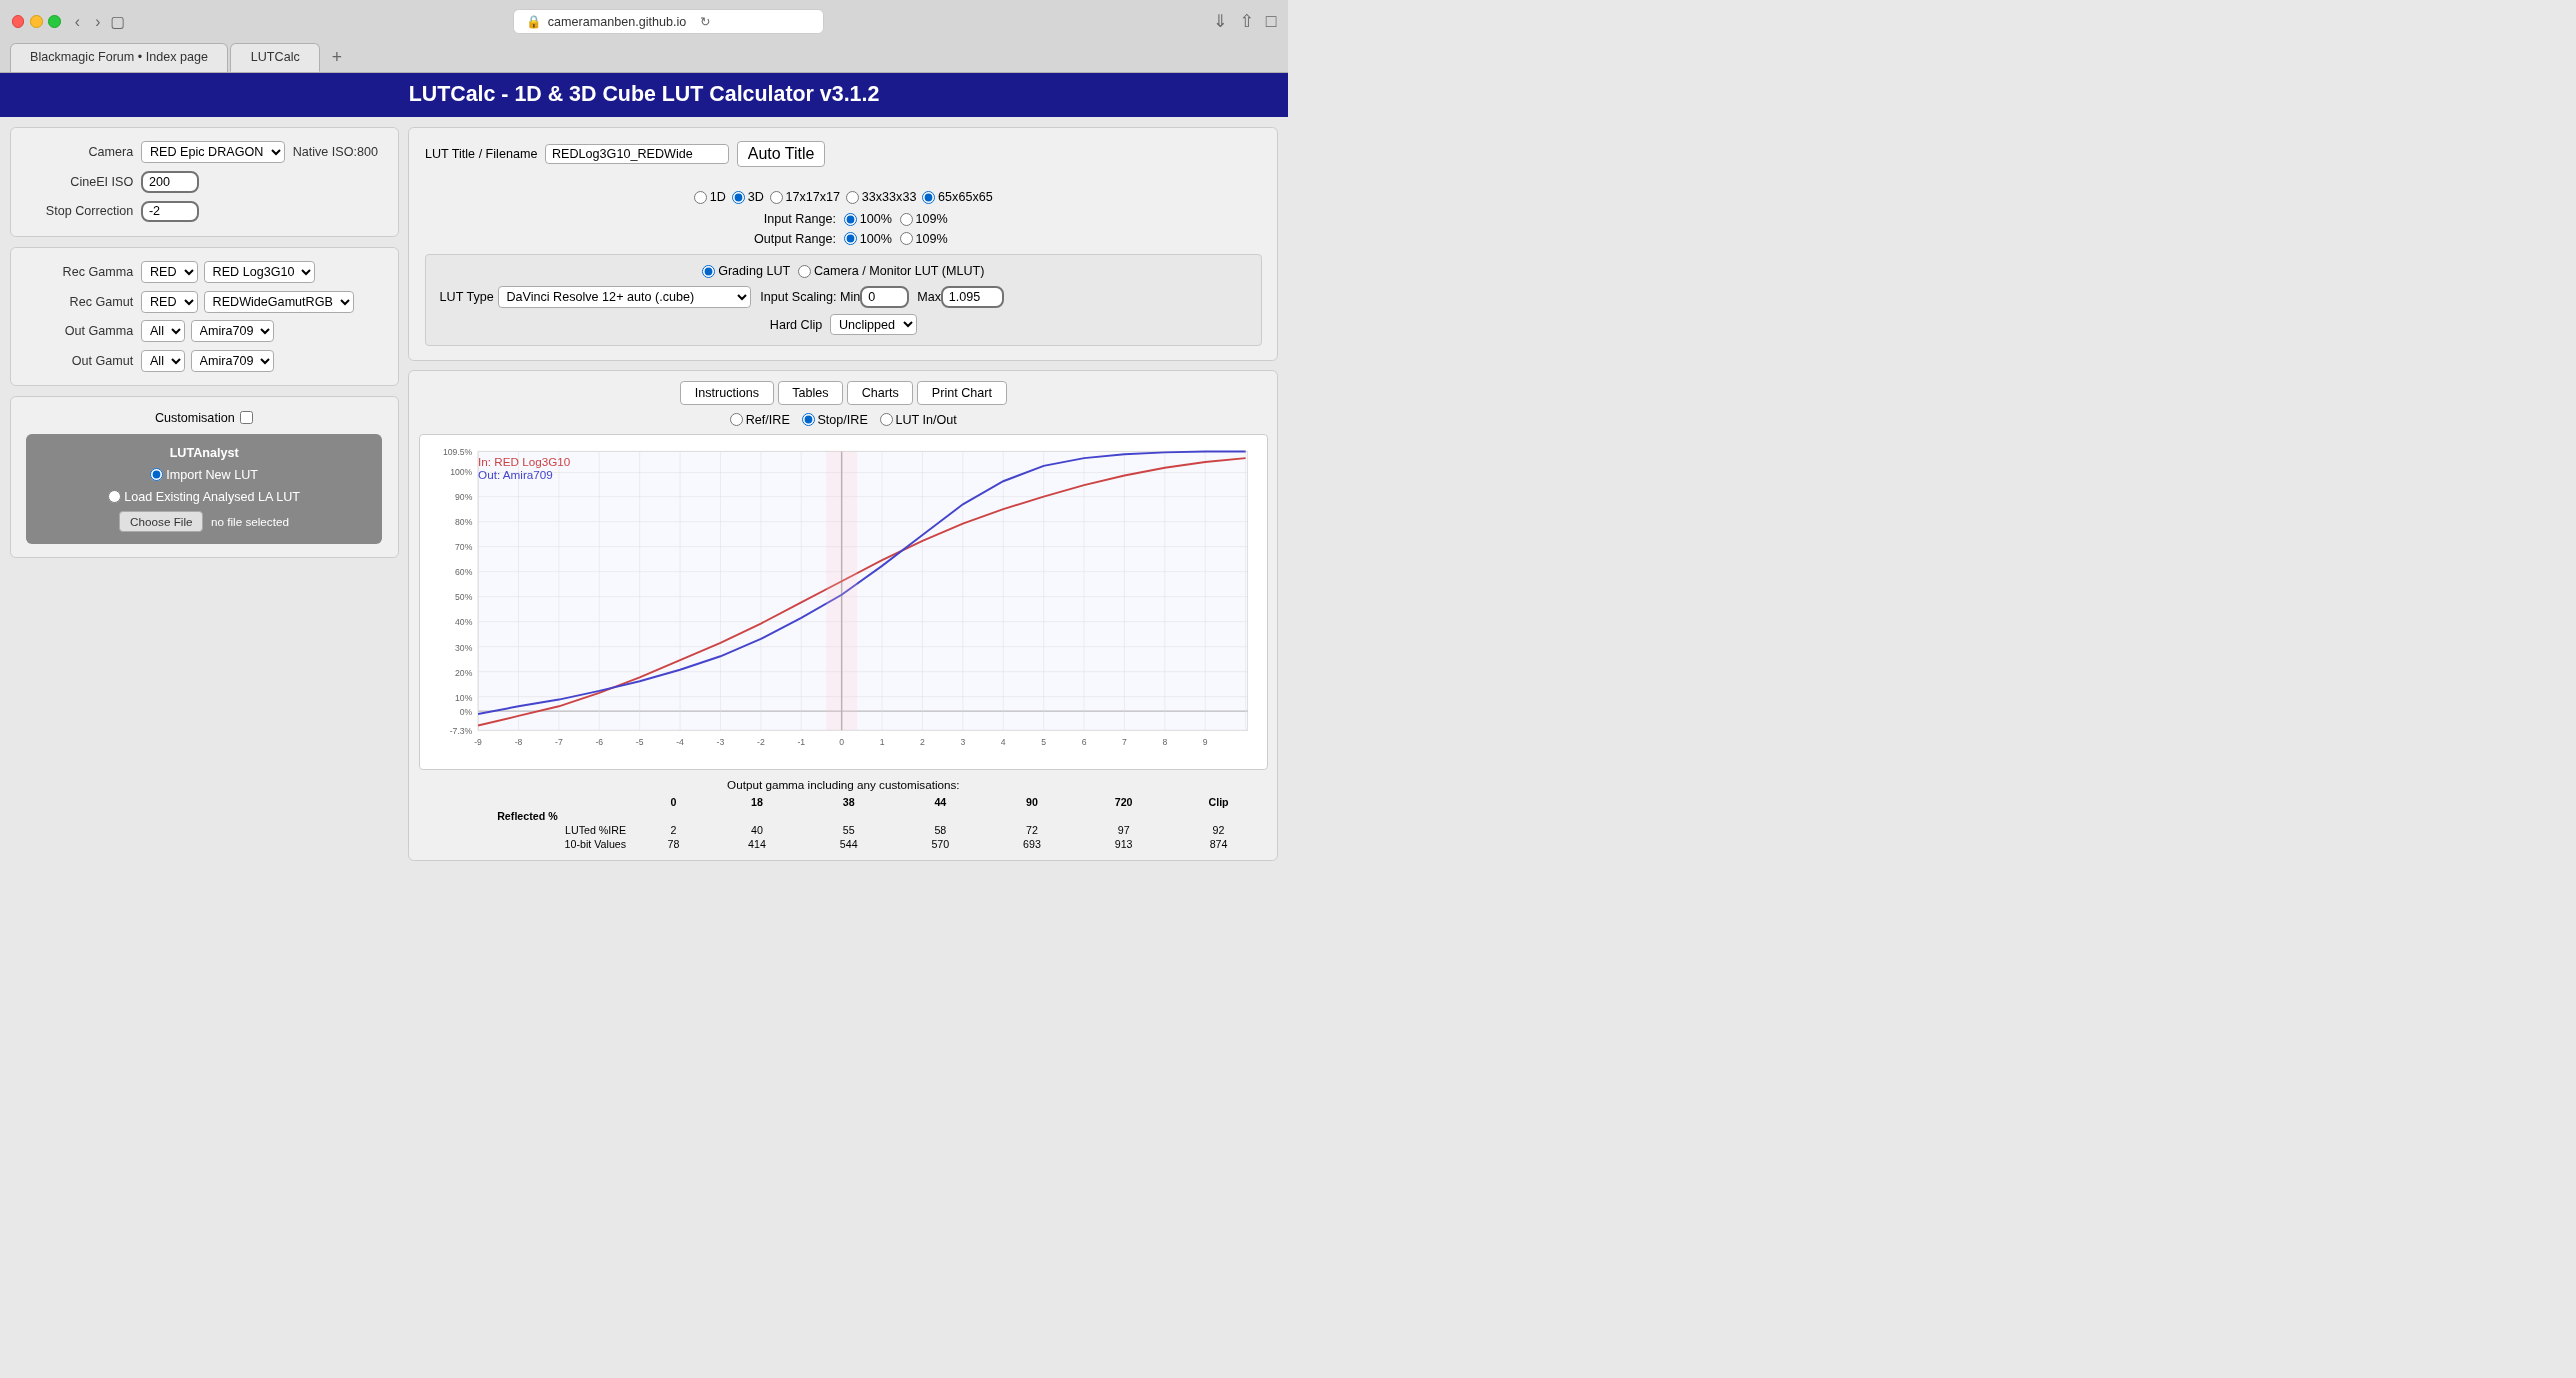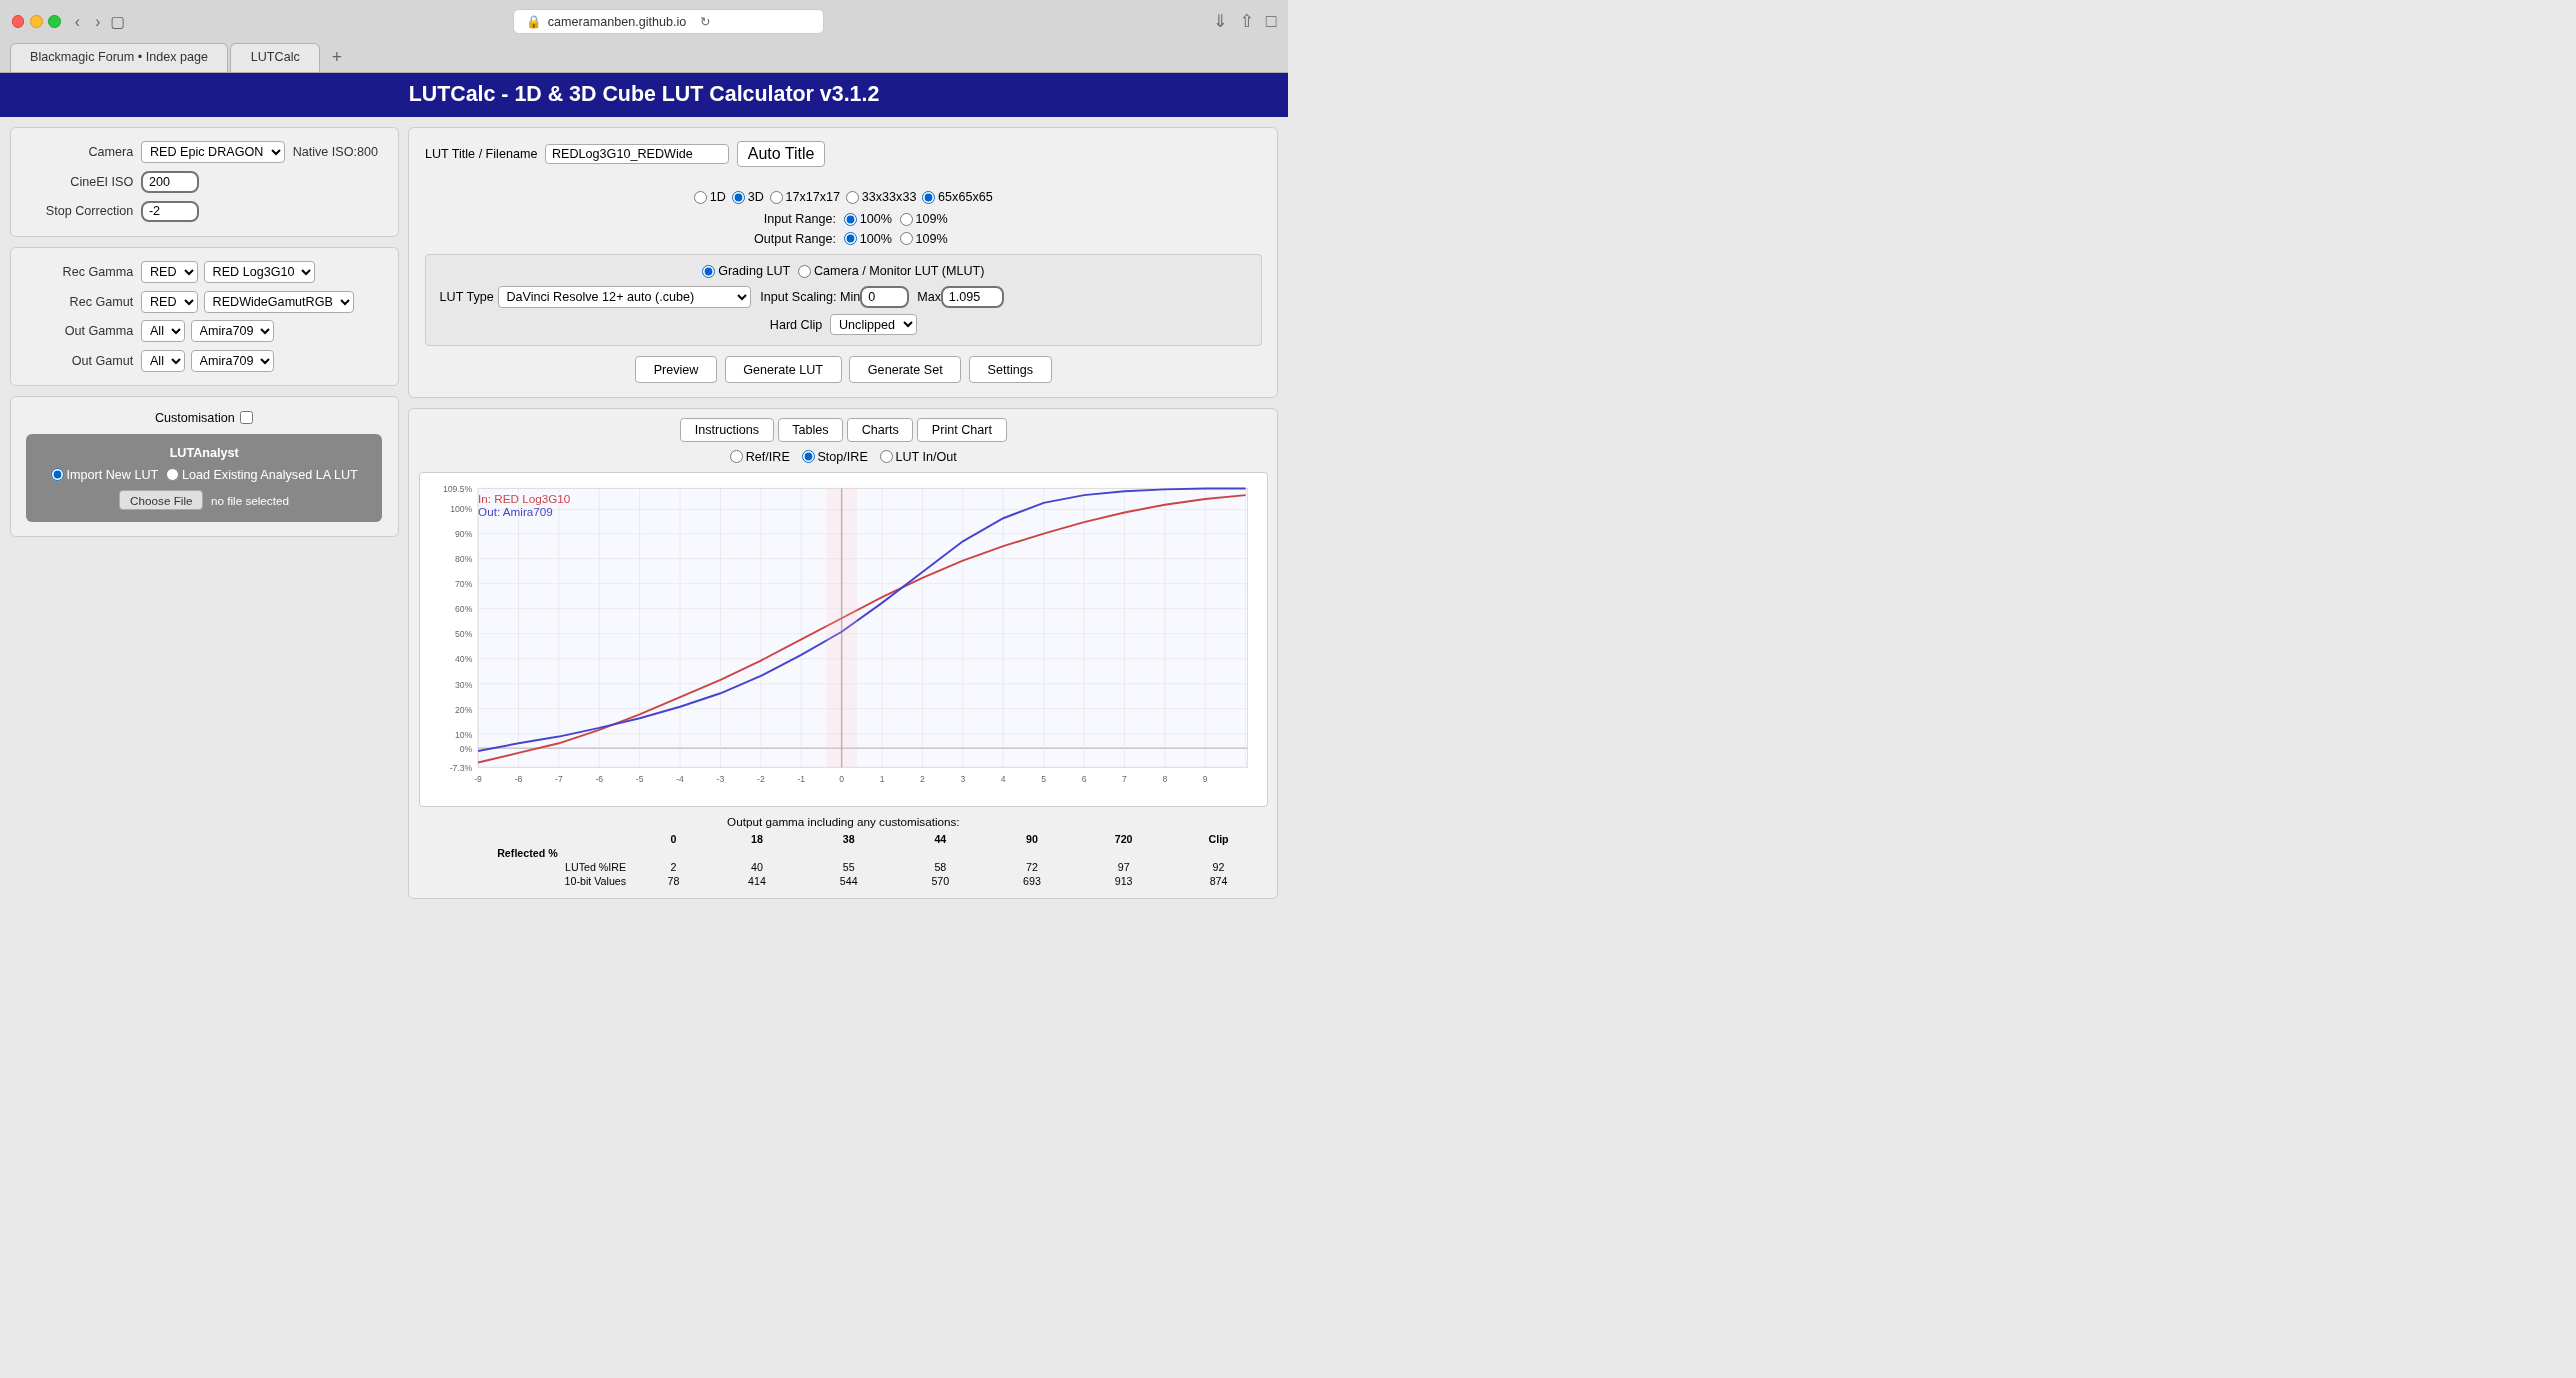--- a/index.html
+++ b/index.html
@@ -44,21 +44,21 @@
     select { border: 1px solid #aaa; border-radius: 3.9px; padding: 1.9px 3.9px; font-size: 12.6px; background: white; }
     input[type="number"] { border: 2px solid #737373; border-radius: 8px; padding: 1.9px 5.8px; font-size: 12.6px; width: 58px; background: white; }
     input[type="text"] { border: 1px solid #aaa; border-radius: 3.9px; padding: 1.9px 5.8px; font-size: 12.6px; background: white; }
 
     .native-iso { margin-left: 7.8px; color: #333; }
 
     
     .customisation-header { display: flex; justify-content: center; align-items: center; gap: 5.8px; margin-bottom: 9.7px; }
     .customisation-box { background: #888; border-radius: 5.8px; padding: 11.7px; color: white; }
     .lutanalyst-title { text-align: center; font-weight: bold; margin-bottom: 7.8px; }
-    .lutanalyst-options { display: flex; align-items: center; gap: 7.8px; justify-content: center; margin-bottom: 7.8px; font-size: 11.7px; }
+    .lutanalyst-options { display: flex; align-items: center; gap: 7.8px; justify-content: center; margin-bottom: 7.8px; font-size: 11.7px; flex-direction: column; }
     .choose-file-row { display: flex; align-items: center; gap: 7.8px; justify-content: center; }
     .choose-file-btn { background: #e0e0e0; border: 1px solid #aaa; border-radius: 3.9px; padding: 2.9px 9.7px; font-size: 11.7px; cursor: pointer; color: #333; }
 
     
     .right-panel { flex: 1; display: flex; flex-direction: column; gap: 9.7px; }
 
     .top-right { background: #f0f0f0; border: 1px solid #ccc; border-radius: 5.8px; padding: 13.6px 15.6px; }
 
     .lut-title-row { display: flex; align-items: center; margin-bottom: 23px; }
     .lut-title-label { margin-right: 7.8px; }
@@ -313,26 +313,20 @@
           <input type="number" value="1.095" style="width: 63px;" step="0.001">
         </div>
         <div class="hard-clip-row">
           <span>Hard Clip</span>
           <select>
             <option>Unclipped</option>
           </select>
         </div>
       </div>
 
-      <div class="action-buttons">
-        <button class="action-btn">Preview</button>
-        <button class="action-btn">Generate LUT</button>
-        <button class="action-btn">Generate Set</button>
-        <button class="action-btn">Settings</button>
-      </div>
     </div>
 
     <div class="chart-area">
 
       <div class="chart-tabs">
         <button class="chart-tab">Instructions</button>
         <button class="chart-tab">Tables</button>
         <button class="chart-tab">Charts</button>
         <button class="chart-tab">Print Chart</button>
       </div>

